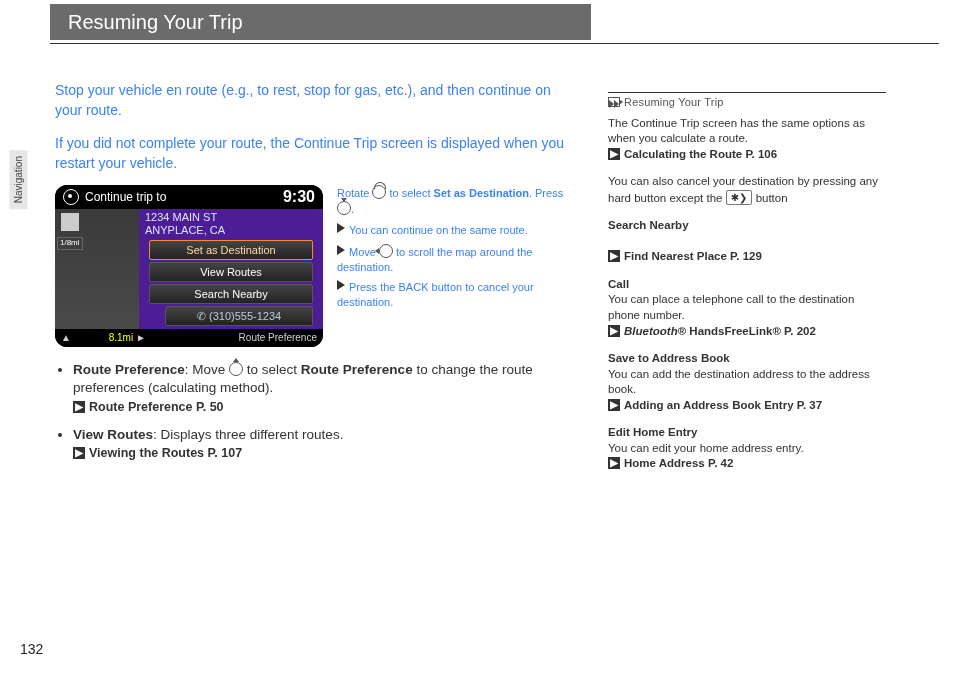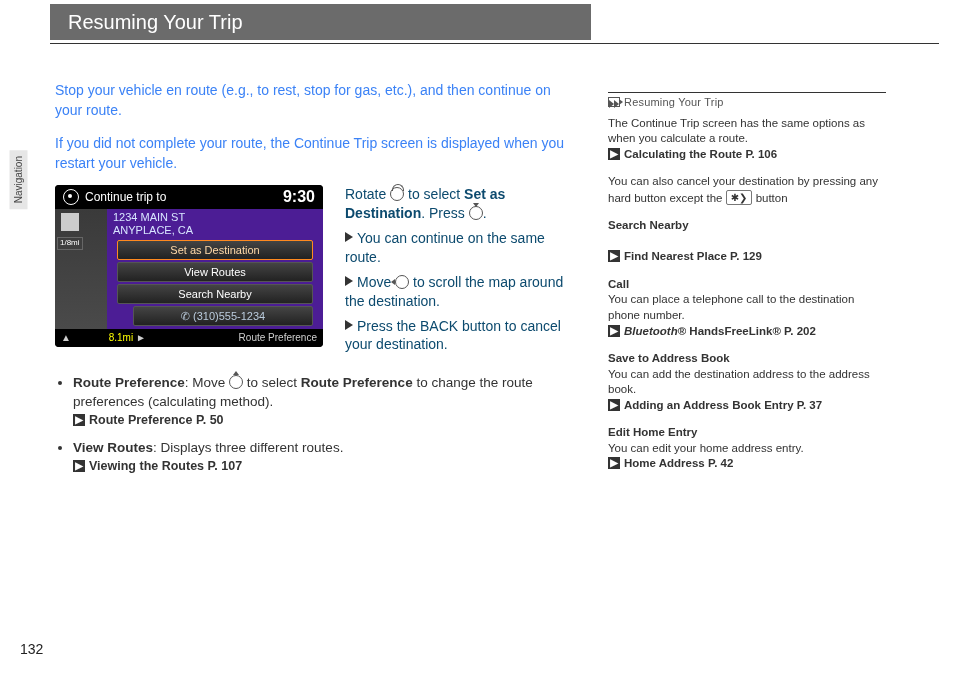--- a/index.html
+++ b/index.html
@@ -10,38 +10,38 @@
   .head-rule{position:absolute;left:0;right:0;bottom:0;border-bottom:1px solid #333;}
   
   .tab{position:absolute;left:10px;top:150px;background:#e6e6e6;padding:6px 2px;writing-mode:vertical-rl;text-orientation:mixed;font-size:10px;color:#444;transform:rotate(180deg);}
   
   .pageno{position:absolute;left:20px;bottom:15px;font-size:14px;}
   
   .main{position:absolute;left:55px;top:80px;width:520px;}
   .para{margin:0 0 12px 0;font-size:14px;line-height:1.45;color:#3b82f6;}
   .row{display:flex;align-items:flex-start;gap:14px;margin-bottom:14px;}
   
-  .shot{width:268px;height:162px;background:#1a1a1a;border-radius:4px;position:relative;overflow:hidden;font-family:Arial,sans-serif;}
+  .shot{width:268px;height:162px;background:#1a1a1a;border-radius:12px;position:relative;overflow:hidden;font-family:Arial,sans-serif;}
   .shot .top{background:#000;color:#fff;height:24px;display:flex;align-items:center;padding:0 8px;font-size:12px;justify-content:space-between;}
   .shot .top .home{width:14px;height:14px;border:1.5px solid #fff;border-radius:50%;position:relative;margin-right:6px;}
   .shot .top .home:after{content:"";position:absolute;left:4px;top:4px;width:4px;height:4px;border-radius:50%;background:#fff;}
   .shot .clock{font-weight:bold;font-size:16px;}
   .shot .body{position:absolute;inset:24px 0 18px 0;display:flex;}
-  .shot .mapside{width:52px;background:linear-gradient(#3a3a3a,#4a4a4a);position:relative;}
+  .shot .mapside{width:84px;background:linear-gradient(#3a3a3a,#4a4a4a);position:relative;}
   .shot .mapside .pin{position:absolute;left:6px;top:4px;width:18px;height:18px;background:#ccc;}
   .shot .mapside .mi{position:absolute;left:2px;top:28px;font-size:8px;color:#fff;border:1px solid #666;padding:0 2px;}
   .shot .list{flex:1;background:#4c1d95;display:flex;flex-direction:column;padding:2px 6px 0 6px;}
   .shot .addr{color:#d8e6ff;font-size:11px;line-height:1.15;margin-bottom:3px;white-space:pre;}
   .shot .btn{background:linear-gradient(#444,#222);color:#fff;font-size:11px;text-align:center;border:1px solid #555;border-radius:2px;padding:1.5px 0;margin:1px 4px;}
   .shot .btn.sel{border:1.5px solid #ff8a1f;color:#ffd9a8;}
   .shot .btn.ph{color:#bcd;margin-left:20px;}
   .shot .bot{position:absolute;left:0;right:0;bottom:0;height:18px;background:#000;color:#cfcfcf;display:flex;align-items:center;justify-content:space-between;padding:0 6px;font-size:10px;}
   .shot .bot .dist{color:#ff0;padding-left:35px;}
   
-  .instr{flex:1;font-size:14px;color:#0c4a6e;margin-left:8px;}
+  .instr{flex:1;font-size:11px;color:#3b82f6;}
   .instr p{margin:0 0 6px 0;}
   .tri{display:inline-block;width:0;height:0;border-top:5px solid transparent;border-bottom:5px solid transparent;border-left:8px solid #333;margin-right:4px;vertical-align:1px;}
   .dial{display:inline-block;border:1.3px solid #555;border-radius:50%;width:12px;height:12px;vertical-align:-2px;position:relative;}
   .dial.arc:after{content:"";position:absolute;left:1px;top:-4px;width:10px;height:6px;border:1.2px solid #555;border-bottom:none;border-radius:10px 10px 0 0;}
   .dial.push:before{content:"";position:absolute;left:3px;top:-4px;width:0;height:0;border-left:3px solid transparent;border-right:3px solid transparent;border-top:4px solid #555;}
   .dial.lr:after{content:"";position:absolute;left:-5px;top:3px;width:0;height:0;border-top:3px solid transparent;border-bottom:3px solid transparent;border-right:4px solid #555;}
   .dial.ud:after{content:"";position:absolute;left:3px;top:-5px;width:0;height:0;border-left:3px solid transparent;border-right:3px solid transparent;border-bottom:4px solid #555;}
   
   ul.bul{margin:0;padding-left:18px;}
   ul.bul>li{margin-bottom:10px;font-size:13.5px;color:#333;}

